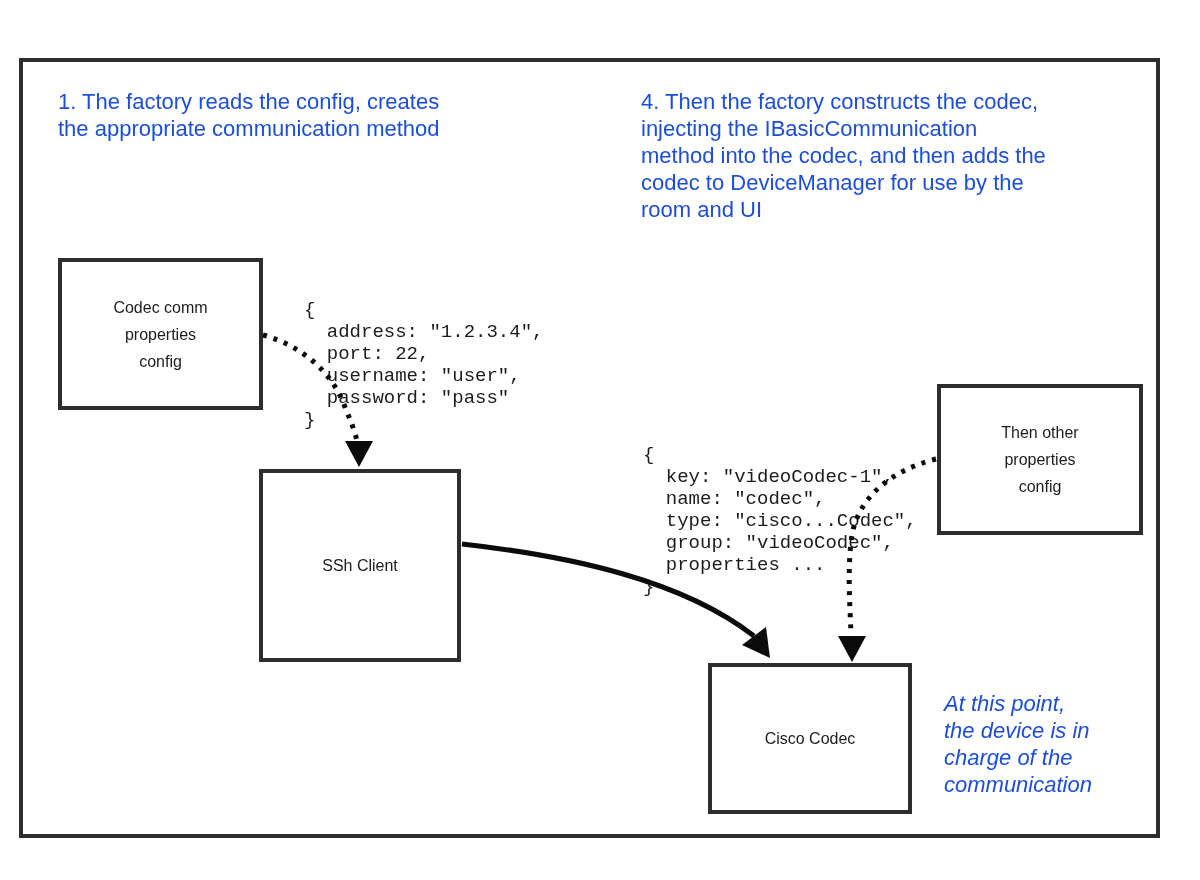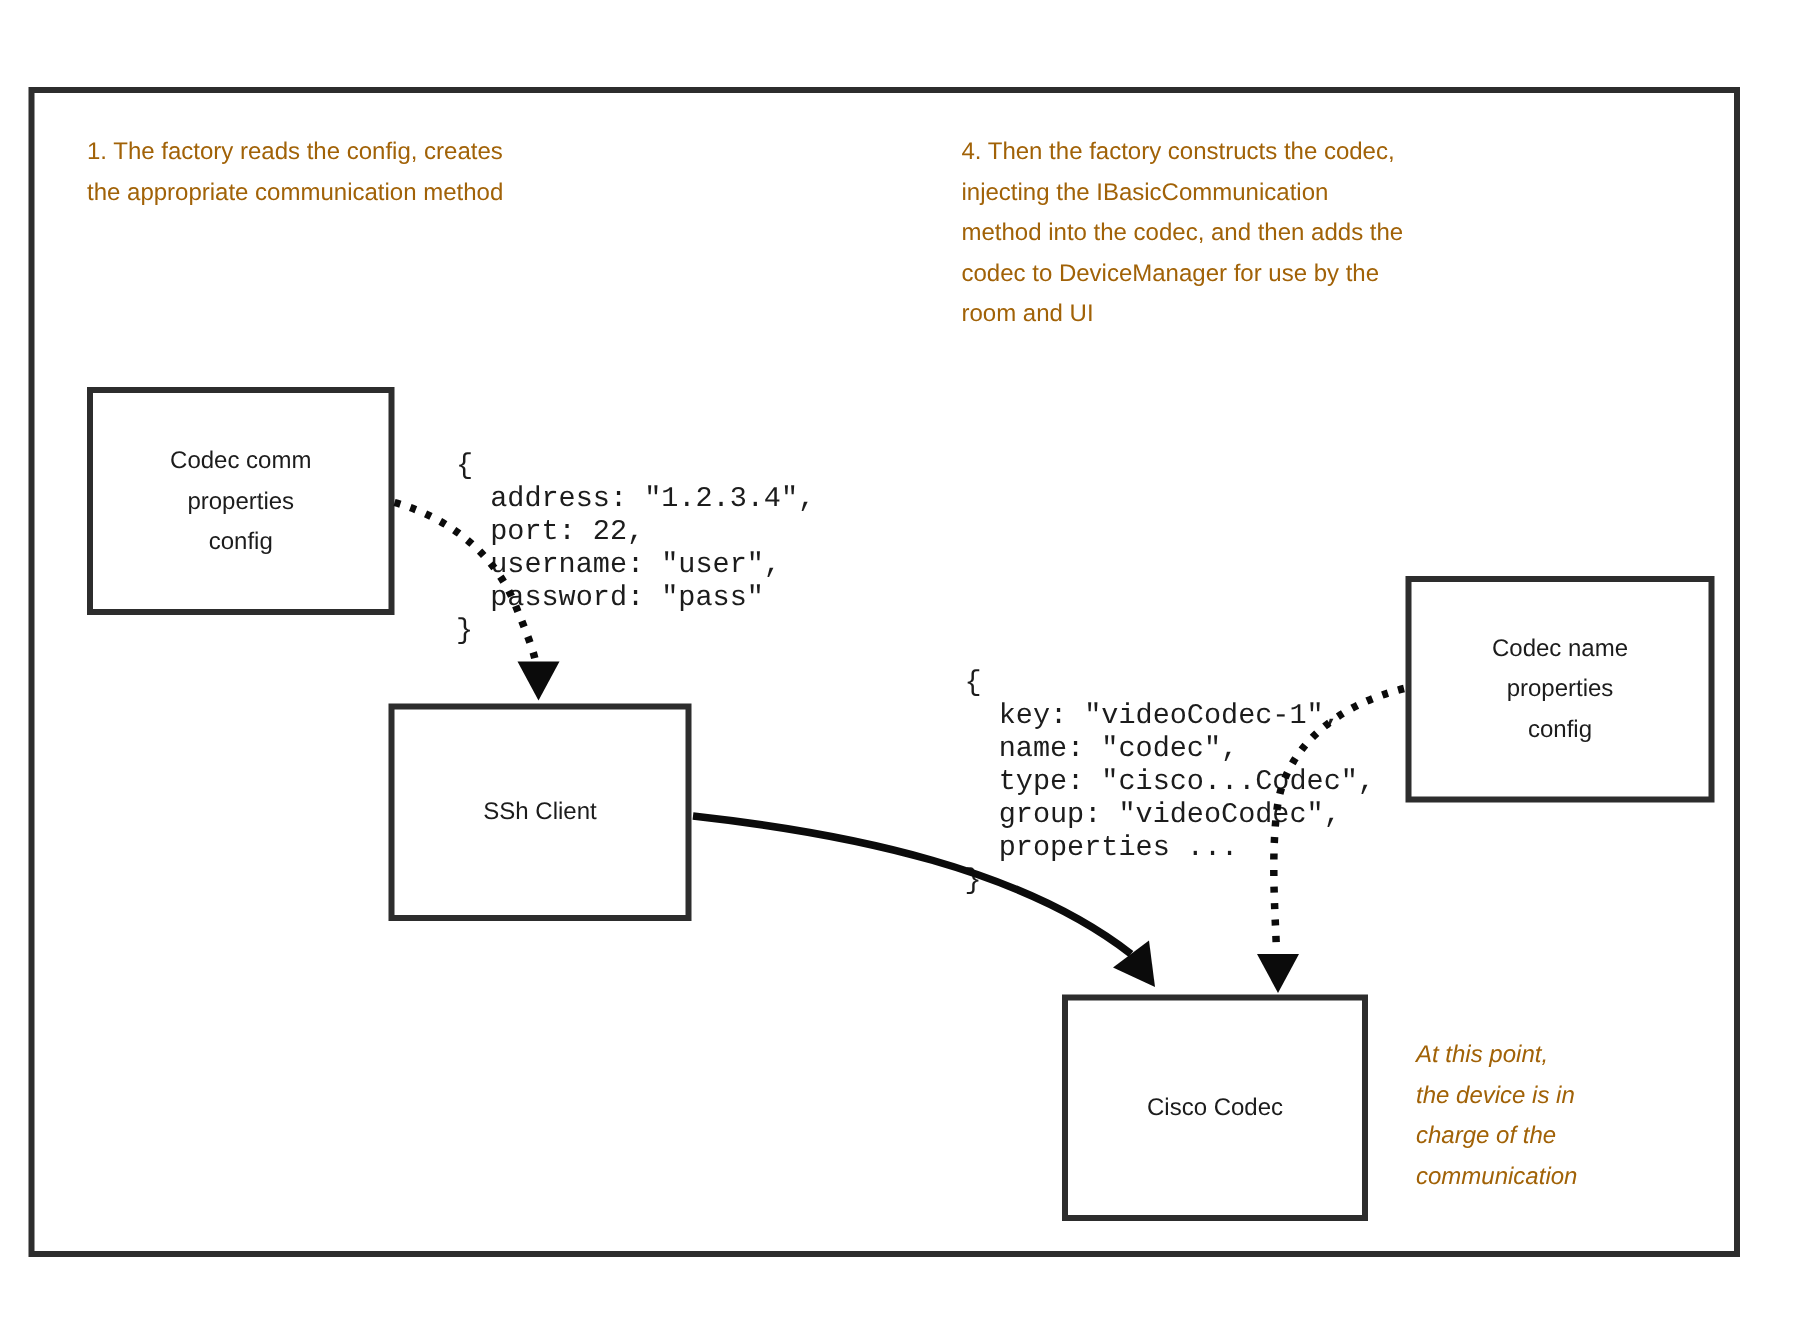--- a/index.html
+++ b/index.html
@@ -21,44 +21,44 @@
     left: 19px;
     top: 58px;
     width: 1133px;
     height: 772px;
     border: 4px solid #2d2d2d;
     background: #ffffff;
   }
   .note {
     position: absolute;
     white-space: pre-line;
-    font-size: 16px;
+    font-size: 22px;
     line-height: 27px;
-    color: #a16207;
+    color: #1d4ed8;
     z-index: 2;
   }
   .note-step1 { left: 58px;  top: 88px; }
   .note-step2 { left: 641px; top: 88px; }
   .note-closing { left: 944px; top: 690px; font-style: italic; }
   .box {
     position: absolute;
     border: 4px solid #2d2d2d;
     background: #ffffff;
     display: flex;
     align-items: center;
     justify-content: center;
     text-align: center;
     font-size: 16px;
     line-height: 27px;
     white-space: pre-line;
     z-index: 3;
     box-sizing: border-box;
   }
   .box-codec-comm  { left: 58px;  top: 258px; width: 205px; height: 152px; }
-  .box-ssh-client  { left: 259px; top: 469px; width: 202px; height: 145px; }
+  .box-ssh-client  { left: 259px; top: 469px; width: 202px; height: 193px; }
   .box-codec-other { left: 937px; top: 384px; width: 206px; height: 151px; }
   .box-cisco-codec { left: 708px; top: 663px; width: 204px; height: 151px; align-items: center; }
   .code {
     position: absolute;
     margin: 0;
     font-family: "Liberation Mono", monospace;
     font-size: 19px;
     line-height: 22px;
     white-space: pre;
     color: #1c1c1c;
@@ -101,21 +101,21 @@
     <span>Codec comm
 properties
 config</span>
   </div>
 
   <div class="box box-ssh-client">
     <span>SSh Client</span>
   </div>
 
   <div class="box box-codec-other">
-    <span>Codec name
+    <span>Then other
 properties
 config</span>
   </div>
 
   <div class="box box-cisco-codec">
     <span>Cisco Codec</span>
   </div>
 
   <pre class="code code-comm">{
   address: "1.2.3.4",

